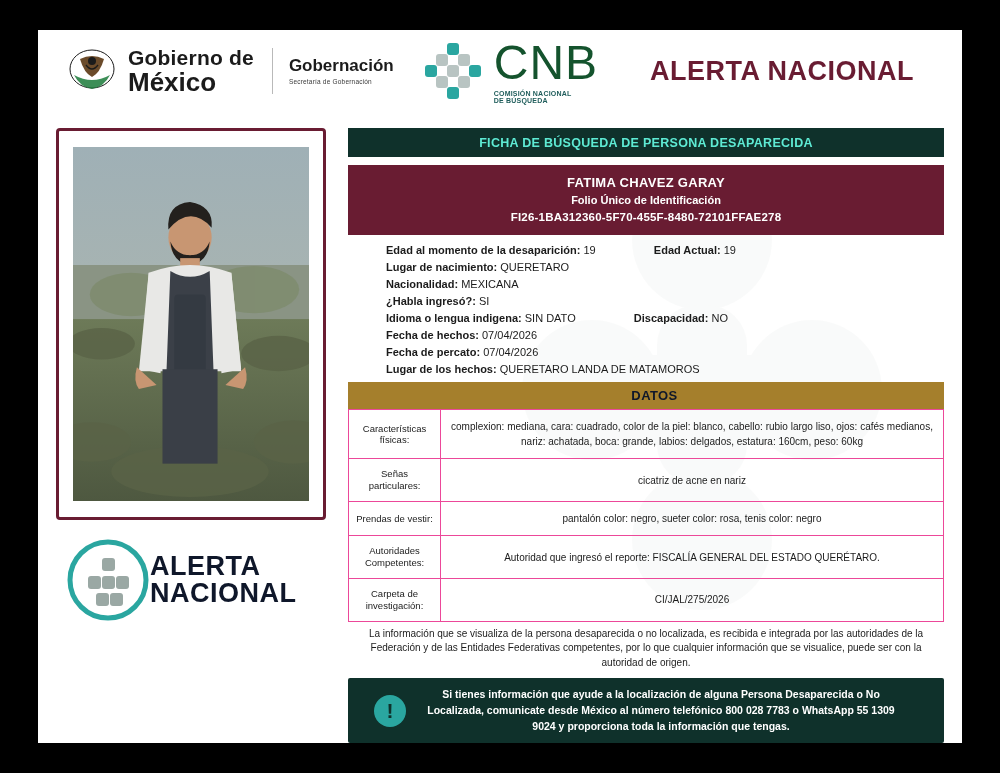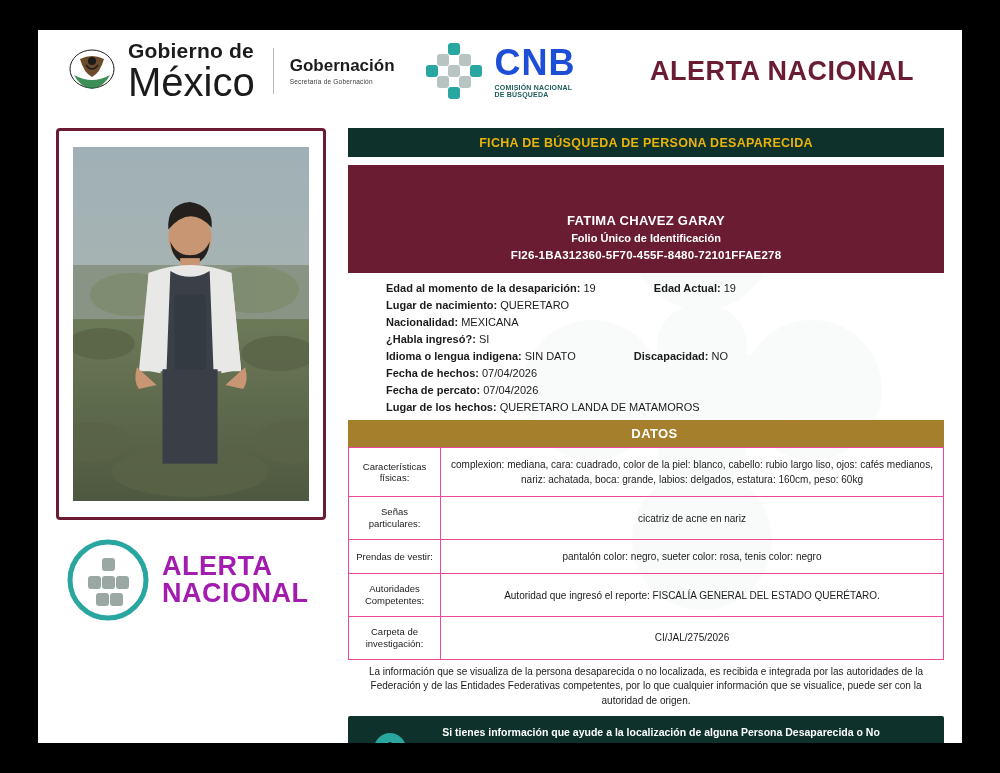--- a/index.html
+++ b/index.html
@@ -41,34 +41,34 @@
     margin-left: 28px;
     width: 52px; height: 52px;
     display: flex; align-items: center; justify-content: center;
   }
   .gob-text {
     margin-left: 10px;
     line-height: 1;
     color: #1b1b1b;
   }
   .gob-text .l1 { font-size: 21px; font-weight: bold; letter-spacing: .2px; }
-  .gob-text .l2 { font-size: 40px; font-weight: normal; margin-top: 1px; }
+  .gob-text .l2 { font-size: 26px; font-weight: bold; margin-top: 1px; }
   .vsep {
     width: 1px; height: 46px; background: #b9b9b9;
     margin: 0 16px 0 18px;
   }
   .gobernacion { line-height: 1.1; color: #1b1b1b; }
   .gobernacion .g1 { font-size: 17px; font-weight: bold; }
   .gobernacion .g2 { font-size: 6.5px; margin-top: 3px; letter-spacing: .2px; color: #3a3a3a;}
   .cnb-block {
     display: flex; align-items: center; margin-left: 26px;
   }
   .cnb-mark { width: 66px; height: 64px; }
   .cnb-text { margin-left: 8px; line-height: 1; }
-  .cnb-text .c1 { font-size: 36px; font-weight: bold; color: #1d4ed8; letter-spacing: 1px; }
+  .cnb-text .c1 { font-size: 48px; font-weight: normal; color: #14532d; letter-spacing: 1px; }
   .cnb-text .c2 { font-size: 7px; color: #1f5d5b; font-weight: bold; margin-top: 3px; letter-spacing: .2px;}
   .cnb-text .c3 { font-size: 7px; color: #1f5d5b; font-weight: bold; letter-spacing: .2px;}
   .alerta-title {
     margin-left: auto; margin-right: 48px;
     font-size: 27px; font-weight: bold; color: #691c32; letter-spacing: .5px;
   }
 
   
   .photo-frame {
     position: absolute;
@@ -85,59 +85,59 @@
     position: relative;
     overflow: hidden;
   }
   .alerta-logo {
     position: absolute;
     left: 28px; top: 508px;
     display: flex; align-items: center;
   }
   .alerta-logo .mark { width: 84px; height: 84px; }
   .alerta-logo .txt {
-    margin-left: 12px; line-height: 1.0;
-    color: #a21caf; font-weight: bold; font-size: 27px; letter-spacing: .5px;
+    line-height: 1.0;
+    color: #0f172a; font-weight: bold; font-size: 27px; letter-spacing: .5px;
   }
 
   
   .content {
     position: absolute;
     left: 310px; top: 98px;
     width: 596px;
   }
   .bar-dark {
     background: #0f312b;
-    color: #eab308;
+    color: #5eead4;
     text-align: center;
     font-size: 12.5px; font-weight: bold;
     padding: 8px 0 7px 0;
     letter-spacing: .3px;
   }
   .bar-maroon {
     background: #691c32;
     color: #fff;
     text-align: center;
     padding: 9px 0 10px 0;
     margin-top: 8px;
     line-height: 1.45;
   }
-  .bar-maroon .nm { font-size: 13px; font-weight: bold; letter-spacing: .3px; margin-top: 38px;}
+  .bar-maroon .nm { font-size: 13px; font-weight: bold; letter-spacing: .3px;}
   .bar-maroon .fo { font-size: 11px; font-weight: bold; }
   .bar-maroon .fv { font-size: 11.5px; font-weight: bold; letter-spacing: .2px;}
 
   .facts { margin-top: 9px; padding-left: 2px; }
   .fact-row { font-size: 11px; color: #1b1b1b; margin-bottom: 5px; }
   .fact-row .k { font-weight: bold; padding-left: 36px; }
   .fact-row .v { font-weight: normal; }
   .gap { display: inline-block; width: 16px; }
 
   .bar-gold {
     background: #a57f2c;
-    color: #ffffff;
+    color: #0f172a;
     text-align: center;
     font-size: 13px; font-weight: bold;
     padding: 6px 0 6px 17px;
     margin-top: 7px;
     letter-spacing: .4px;
   }
   table.datos {
     width: 100%;
     border-collapse: collapse;
     font-size: 10px;

